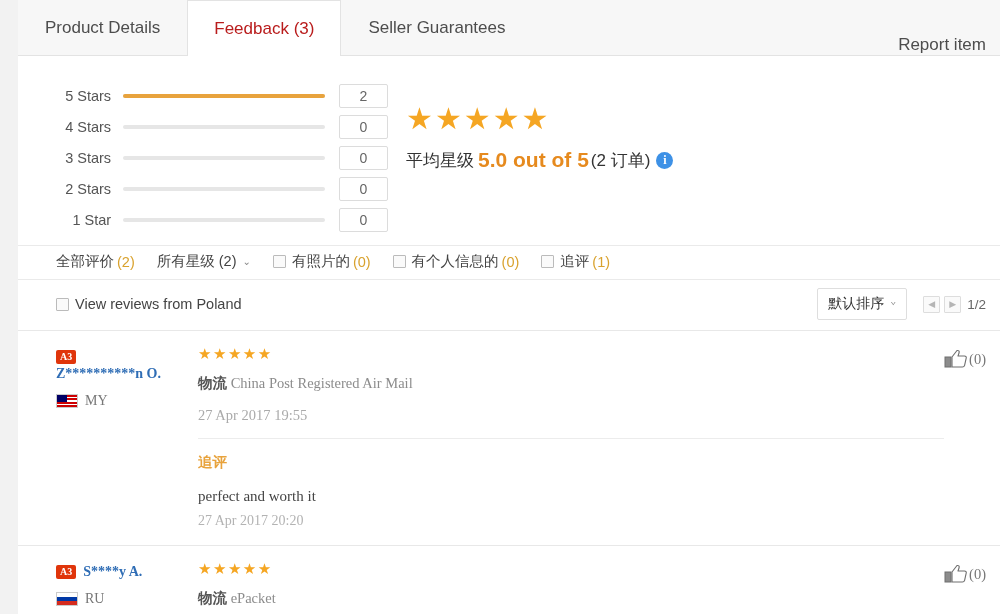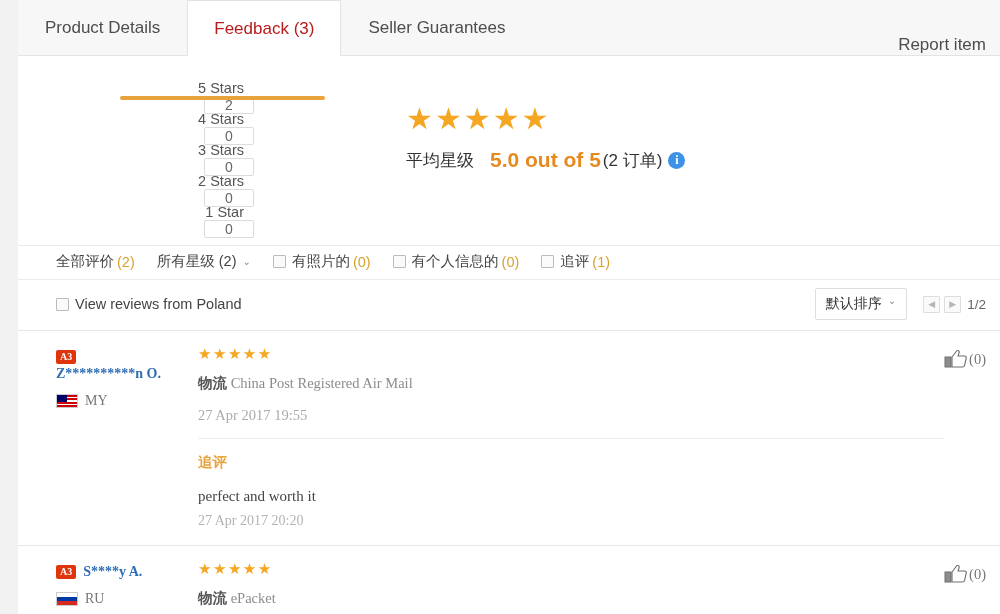--- a/index.html
+++ b/index.html
@@ -75,21 +75,20 @@
   }
   .bars {
     width: 370px;
     padding-left: 38px;
     padding-top: 6px;
   }
   .bar-row {
     display: flex;
     align-items: center;
     height: 31px;
-    flex-direction: column;
   }
   .bar-label {
     width: 68px;
     text-align: right;
     padding-right: 12px;
     font-size: 14.5px;
     color: #555;
     white-space: nowrap;
   }
   .bar-track {
@@ -129,21 +128,21 @@
     line-height: 1;
     margin-bottom: 14px;
   }
   .avg-line {
     font-size: 17px;
     color: #333;
     display: flex;
     align-items: center;
     white-space: nowrap;
   }
-  .avg-label { margin-right: 16px; }
+  .avg-label { margin-right: 4px; }
   .avg-value {
     color: #e68a1e;
     font-size: 21px;
     font-weight: bold;
     margin-right: 2px;
   }
   .avg-orders { font-size: 17px; color: #333; }
   .info-icon {
     display: inline-block;
     width: 17px; height: 17px;
@@ -208,20 +207,21 @@
     border: 1px solid #dedede;
     background: #fff;
     padding: 6px 10px;
     font-size: 14px;
     color: #333;
     display: flex;
     align-items: flex-start;
     cursor: pointer;
     border-radius: 2px;
     white-space: nowrap;
+    font-family: Liberation Mono, monospace;
   }
   .pager {
     display: flex;
     align-items: center;
     margin-left: 16px;
   }
   .pager-btn {
     width: 17px; height: 17px;
     border: 1px solid #ddd;
     background: #fafafa;

